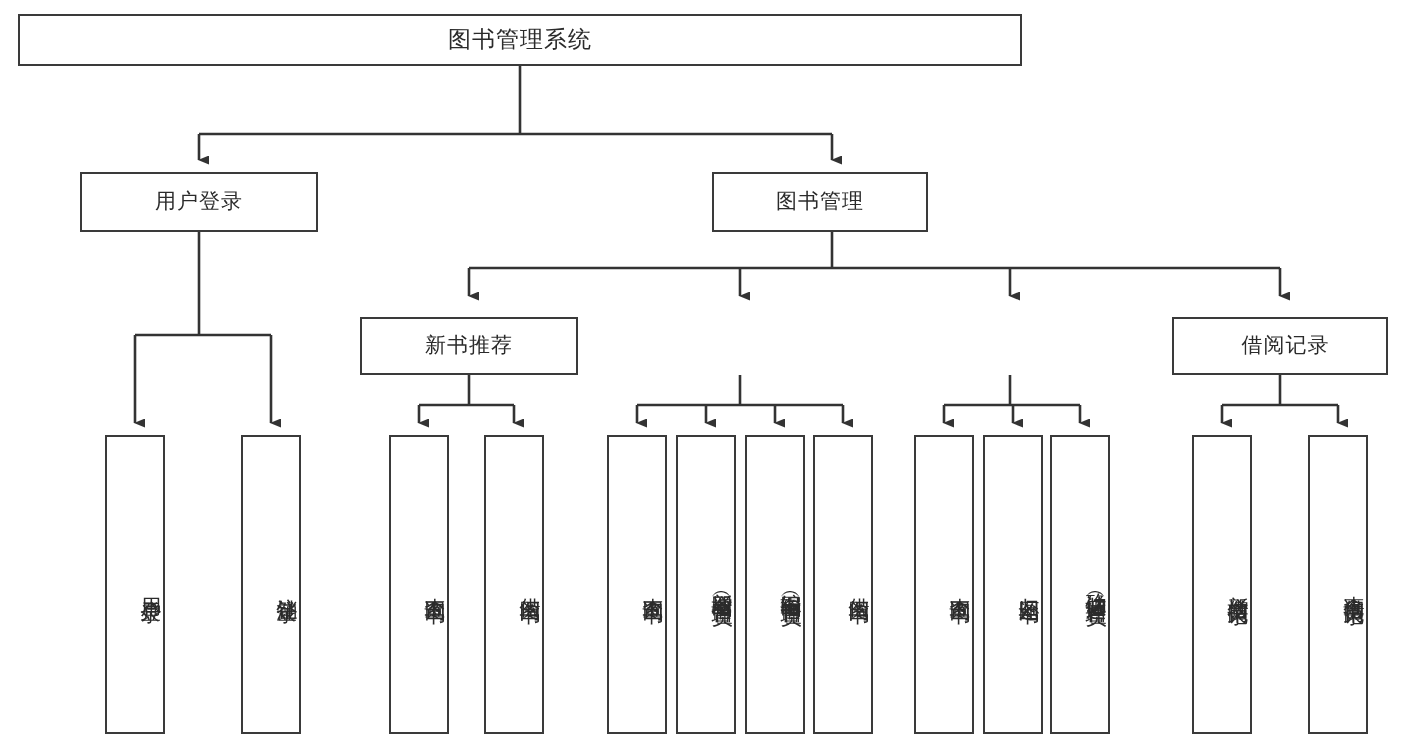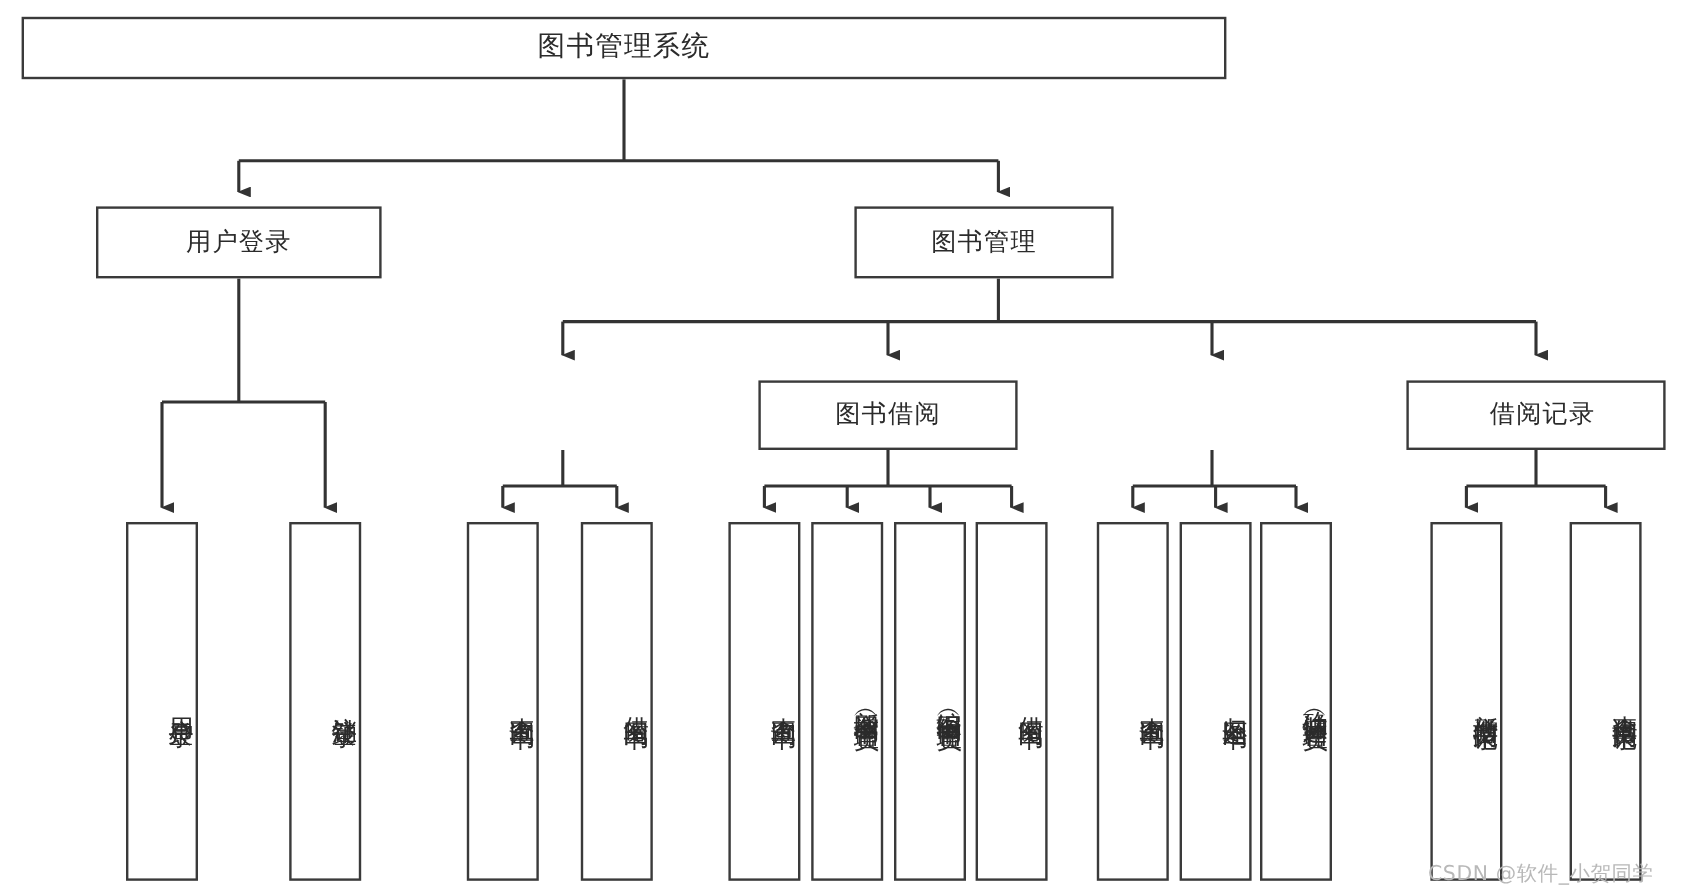--- a/index.html
+++ b/index.html
@@ -126,22 +126,22 @@
     <span>图书管理系统</span>
   </div>
 
   <div class="node node-h" style="left:80px; top:172px; width:238px; height:60px;">
     <span>用户登录</span>
   </div>
   <div class="node node-h" style="left:712px; top:172px; width:216px; height:60px;">
     <span>图书管理</span>
   </div>
 
-  <div class="node node-h" style="left:632px; top:317px; width:216px; height:58px;">
-    <span>图书借阅</span>
+  <div class="node node-h" style="left:360px; top:317px; width:218px; height:58px;">
+    <span>新书推荐</span>
   </div>
   <div class="node node-h" style="left:1172px; top:317px; width:216px; height:58px;padding-left:11px;">
     <span>借阅记录</span>
   </div>
 
   <div class="node node-v" style="left:105px; top:435px; width:60px; height:299px;">
     <span>用户登录</span>
   </div>
   <div class="node node-v" style="left:241px; top:435px; width:60px; height:299px;">
     <span>注销登录</span>
@@ -177,15 +177,14 @@
     <span>确认归还（管理员）</span>
   </div>
 
   <div class="node node-v" style="left:1192px; top:435px; width:60px; height:299px;">
     <span>新增借阅记录</span>
   </div>
   <div class="node node-v" style="left:1308px; top:435px; width:60px; height:299px;">
     <span>查询借阅记录</span>
   </div>
 
-  <div class="watermark" style="left:1190px; top:716px;">CSDN @软件_小贺同学</div>
 
 </div>
 
 </body></html>

